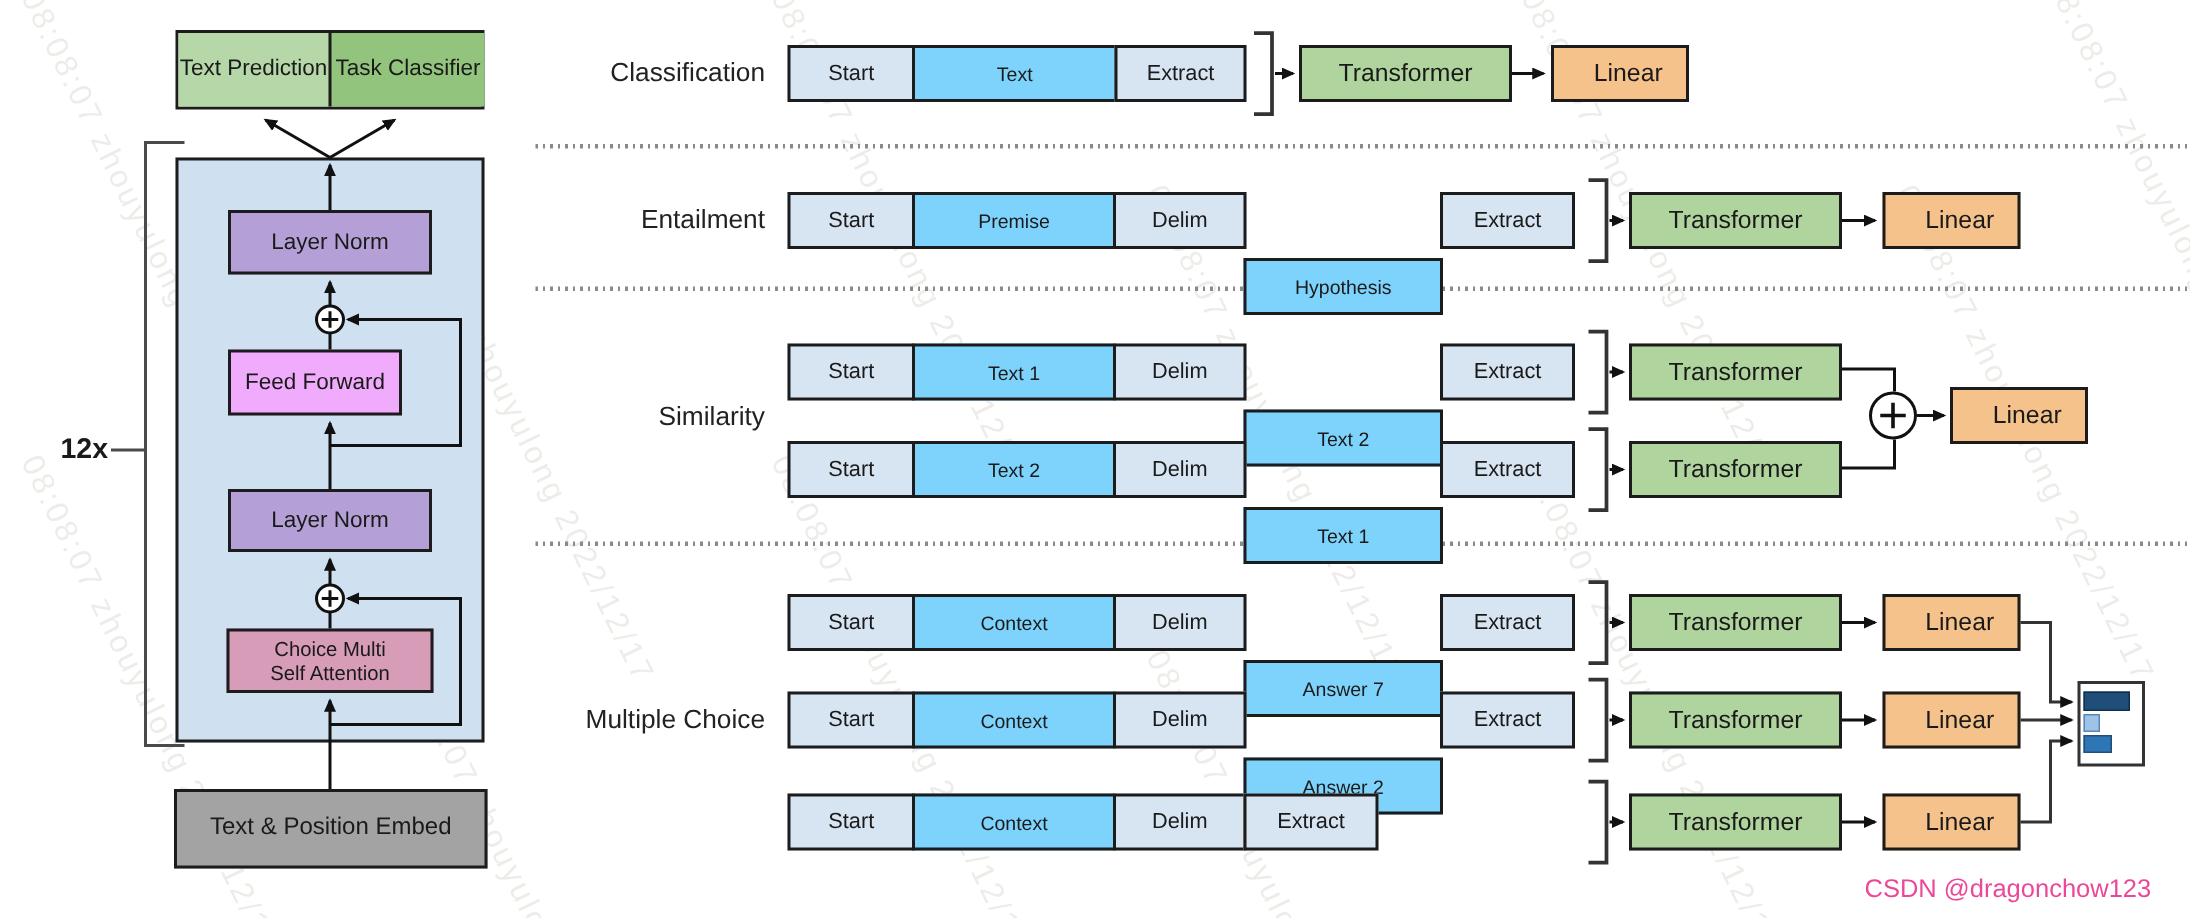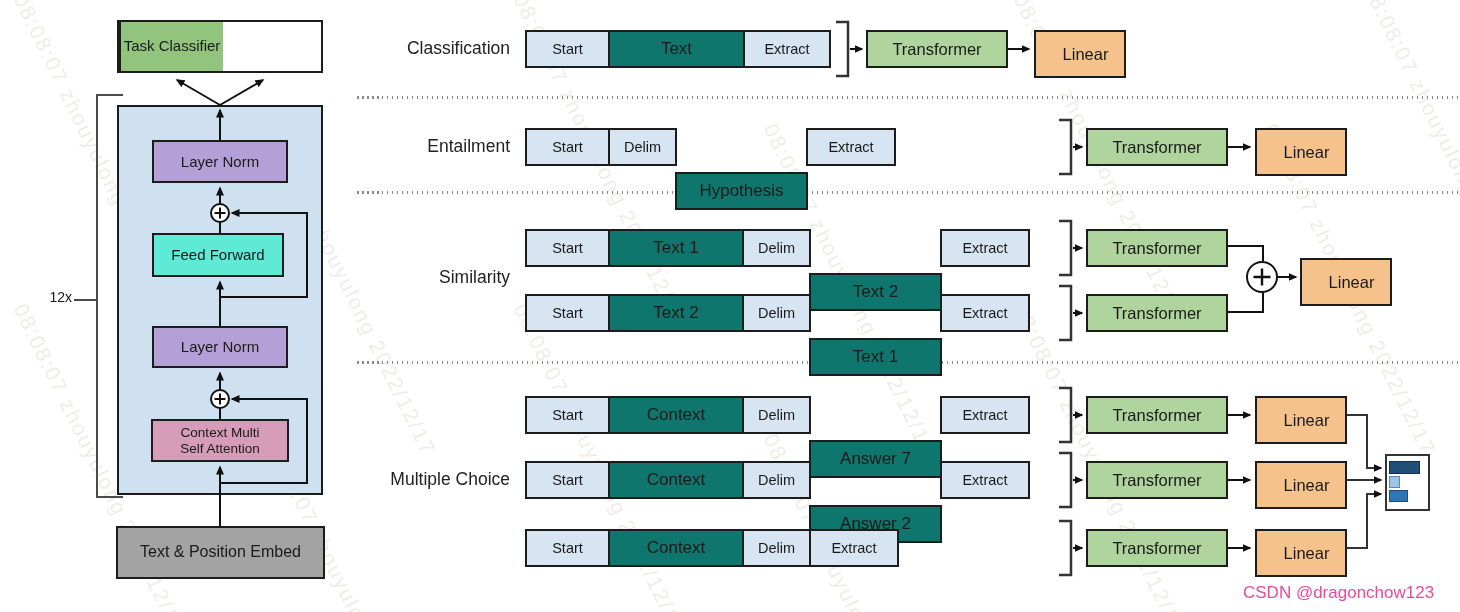--- a/index.html
+++ b/index.html
@@ -15,38 +15,38 @@
   
   .heads{left:117px;top:20px;width:206px;height:53px;border:2px solid #1c1c1c;display:flex;}
   .head-cell{flex:0 0 auto;display:flex;align-items:center;justify-content:center;
              text-align:center;font-size:15px;line-height:1.25;}
   .head-left{width:100px;background:#b6d7a8;}
   .head-right{width:102px;background:#93c47d;border-left:2px solid #1c1c1c;}
   .panel-blue{left:117px;top:105px;width:206px;height:390px;background:#cfe0f1;border:2px solid #1c1c1c;}
   .node{border:2px solid #1c1c1c;display:flex;align-items:center;justify-content:center;
         text-align:center;font-size:15px;line-height:1.15;}
   .ln1{left:152px;top:140px;width:136px;height:43px;background:#b4a0d6;}
-  .ff {left:152px;top:233px;width:132px;height:44px;background:#5eead4;}
+  .ff {left:152px;top:233px;width:116px;height:44px;background:#f0abfc;}
   .ln2{left:152px;top:326px;width:136px;height:42px;background:#b4a0d6;}
   .attn{left:151px;top:419px;width:138px;height:43px;background:#d79cb8;font-size:13.5px;flex-direction:column;}
   .embed{left:116px;top:526px;width:209px;height:53px;background:#a3a3a3;font-size:16px;}
-  .repeat-label{left:36px;top:289px;width:36px;text-align:right;font-size:14px;}
+  .repeat-label{left:36px;top:289px;width:36px;text-align:right;font-size:19px;font-weight:bold;}
   
   .task-label{position:absolute;left:345px;width:165px;text-align:right;font-size:17.5px;color:#222;}
   .seq{position:absolute;display:flex;height:38px;}
   .cell{box-sizing:border-box;height:38px;border:2px solid #1c1c1c;margin-left:-2px;
         display:flex;align-items:center;justify-content:center;}
   .cell:first-child{margin-left:0;}
   .cb{background:#d7e4f2;font-size:14.5px;}
-  .cp{background:#0f766e;font-size:17px;text-align:right;}
-  .w85{width:85px;}.w136{width:136px;}.w89{width:69px;}.w133{width:133px;margin-top:44px;}.w90{width:90px;}
+  .cp{background:#7dd3fc;font-size:13px;text-align:right;}
+  .w85{width:85px;}.w136{width:136px;}.w89{width:89px;}.w133{width:133px;margin-top:44px;}.w90{width:90px;}
   .w137{width:137px;}.w88{width:88px;}
   .tbox{position:absolute;width:142px;height:38px;background:#b0d49e;border:2px solid #1c1c1c;
         box-sizing:border-box;display:flex;align-items:center;justify-content:center;font-size:16.5px;}
-  .lbox{position:absolute;width:92px;height:48px;background:#f6c28b;border:2px solid #1c1c1c;
+  .lbox{position:absolute;width:92px;height:38px;background:#f6c28b;border:2px solid #1c1c1c;
         box-sizing:border-box;display:flex;align-items:center;justify-content:center;font-size:16.5px;padding-left:11px;}
   .dotline{position:absolute;height:3px;width:1101px;left:357px;
            background:repeating-linear-gradient(90deg,#8a8a8a 0 1.5px,transparent 1.5px 5px);}
   .choice-box{left:1385px;top:454px;width:45px;height:57px;background:#fff;border:2px solid #333;}
   .bar{position:absolute;left:2px;}
   .bar1{top:5px;width:29px;height:11px;background:#1f4e79;border:1px solid #142f4d;}
   .bar2{top:20px;width:9px;height:10px;background:#9dc3e6;border:1px solid #5b87b5;}
   .bar3{top:34px;width:17px;height:10px;background:#2e75b6;border:1px solid #1f4e79;}
   svg.wires{position:absolute;left:0;top:0;z-index:6;pointer-events:none;}
   .stage > div{z-index:3;}
@@ -63,30 +63,31 @@
   <span class="wm" style="left:530px;top:-10px">08:08:07 zhouyulong 2022/12/17</span>
   <span class="wm" style="left:530px;top:300px">08:08:07 zhouyulong 2022/12/17</span>
   <span class="wm" style="left:780px;top:120px">08:08:07 zhouyulong 2022/12/17</span>
   <span class="wm" style="left:780px;top:430px">08:08:07 zhouyulong 2022/12/17</span>
   <span class="wm" style="left:1030px;top:-10px">08:08:07 zhouyulong 2022/12/17</span>
   <span class="wm" style="left:1030px;top:300px">08:08:07 zhouyulong 2022/12/17</span>
   <span class="wm" style="left:1280px;top:120px">08:08:07 zhouyulong 2022/12/17</span>
   <span class="wm" style="left:1380px;top:-20px">08:08:07 zhouyulong 2022/12/17</span>
 
   <div class="abs heads">
+    <div class="head-cell head-left">Text Prediction</div>
     <div class="head-cell head-right">Task Classifier</div>
   </div>
 
   <div class="abs panel-blue"></div>
 
   <div class="abs node ln1">Layer Norm</div>
   <div class="abs node ff">Feed Forward</div>
   <div class="abs node ln2">Layer Norm</div>
   <div class="abs node attn">
-    <span>Context Multi</span>
+    <span>Choice Multi</span>
     <span>Self Attention</span>
   </div>
   <div class="abs node embed">Text &amp; Position Embed</div>
   <div class="abs repeat-label">12x</div>
 
   <div class="dotline" style="top:96px"></div>
   <div class="dotline" style="top:191px"></div>
   <div class="dotline" style="top:361px"></div>
 
   <div class="task-label" style="top:38px">Classification</div>
@@ -97,20 +98,21 @@
   <div class="seq" style="left:525px;top:30px">
     <div class="cell cb w85">Start</div>
     <div class="cell cp w137">Text</div>
     <div class="cell cb w88">Extract</div>
   </div>
   <div class="tbox" style="left:866px;top:30px">Transformer</div>
   <div class="lbox" style="left:1034px;top:30px">Linear</div>
 
   <div class="seq" style="left:525px;top:128px">
     <div class="cell cb w85">Start</div>
+    <div class="cell cp w136">Premise</div>
     <div class="cell cb w89">Delim</div>
     <div class="cell cp w133">Hypothesis</div>
     <div class="cell cb w90">Extract</div>
   </div>
   <div class="tbox" style="left:1086px;top:128px">Transformer</div>
   <div class="lbox" style="left:1255px;top:128px">Linear</div>
 
   <div class="seq" style="left:525px;top:229px">
     <div class="cell cb w85">Start</div>
     <div class="cell cp w136">Text 1</div>

